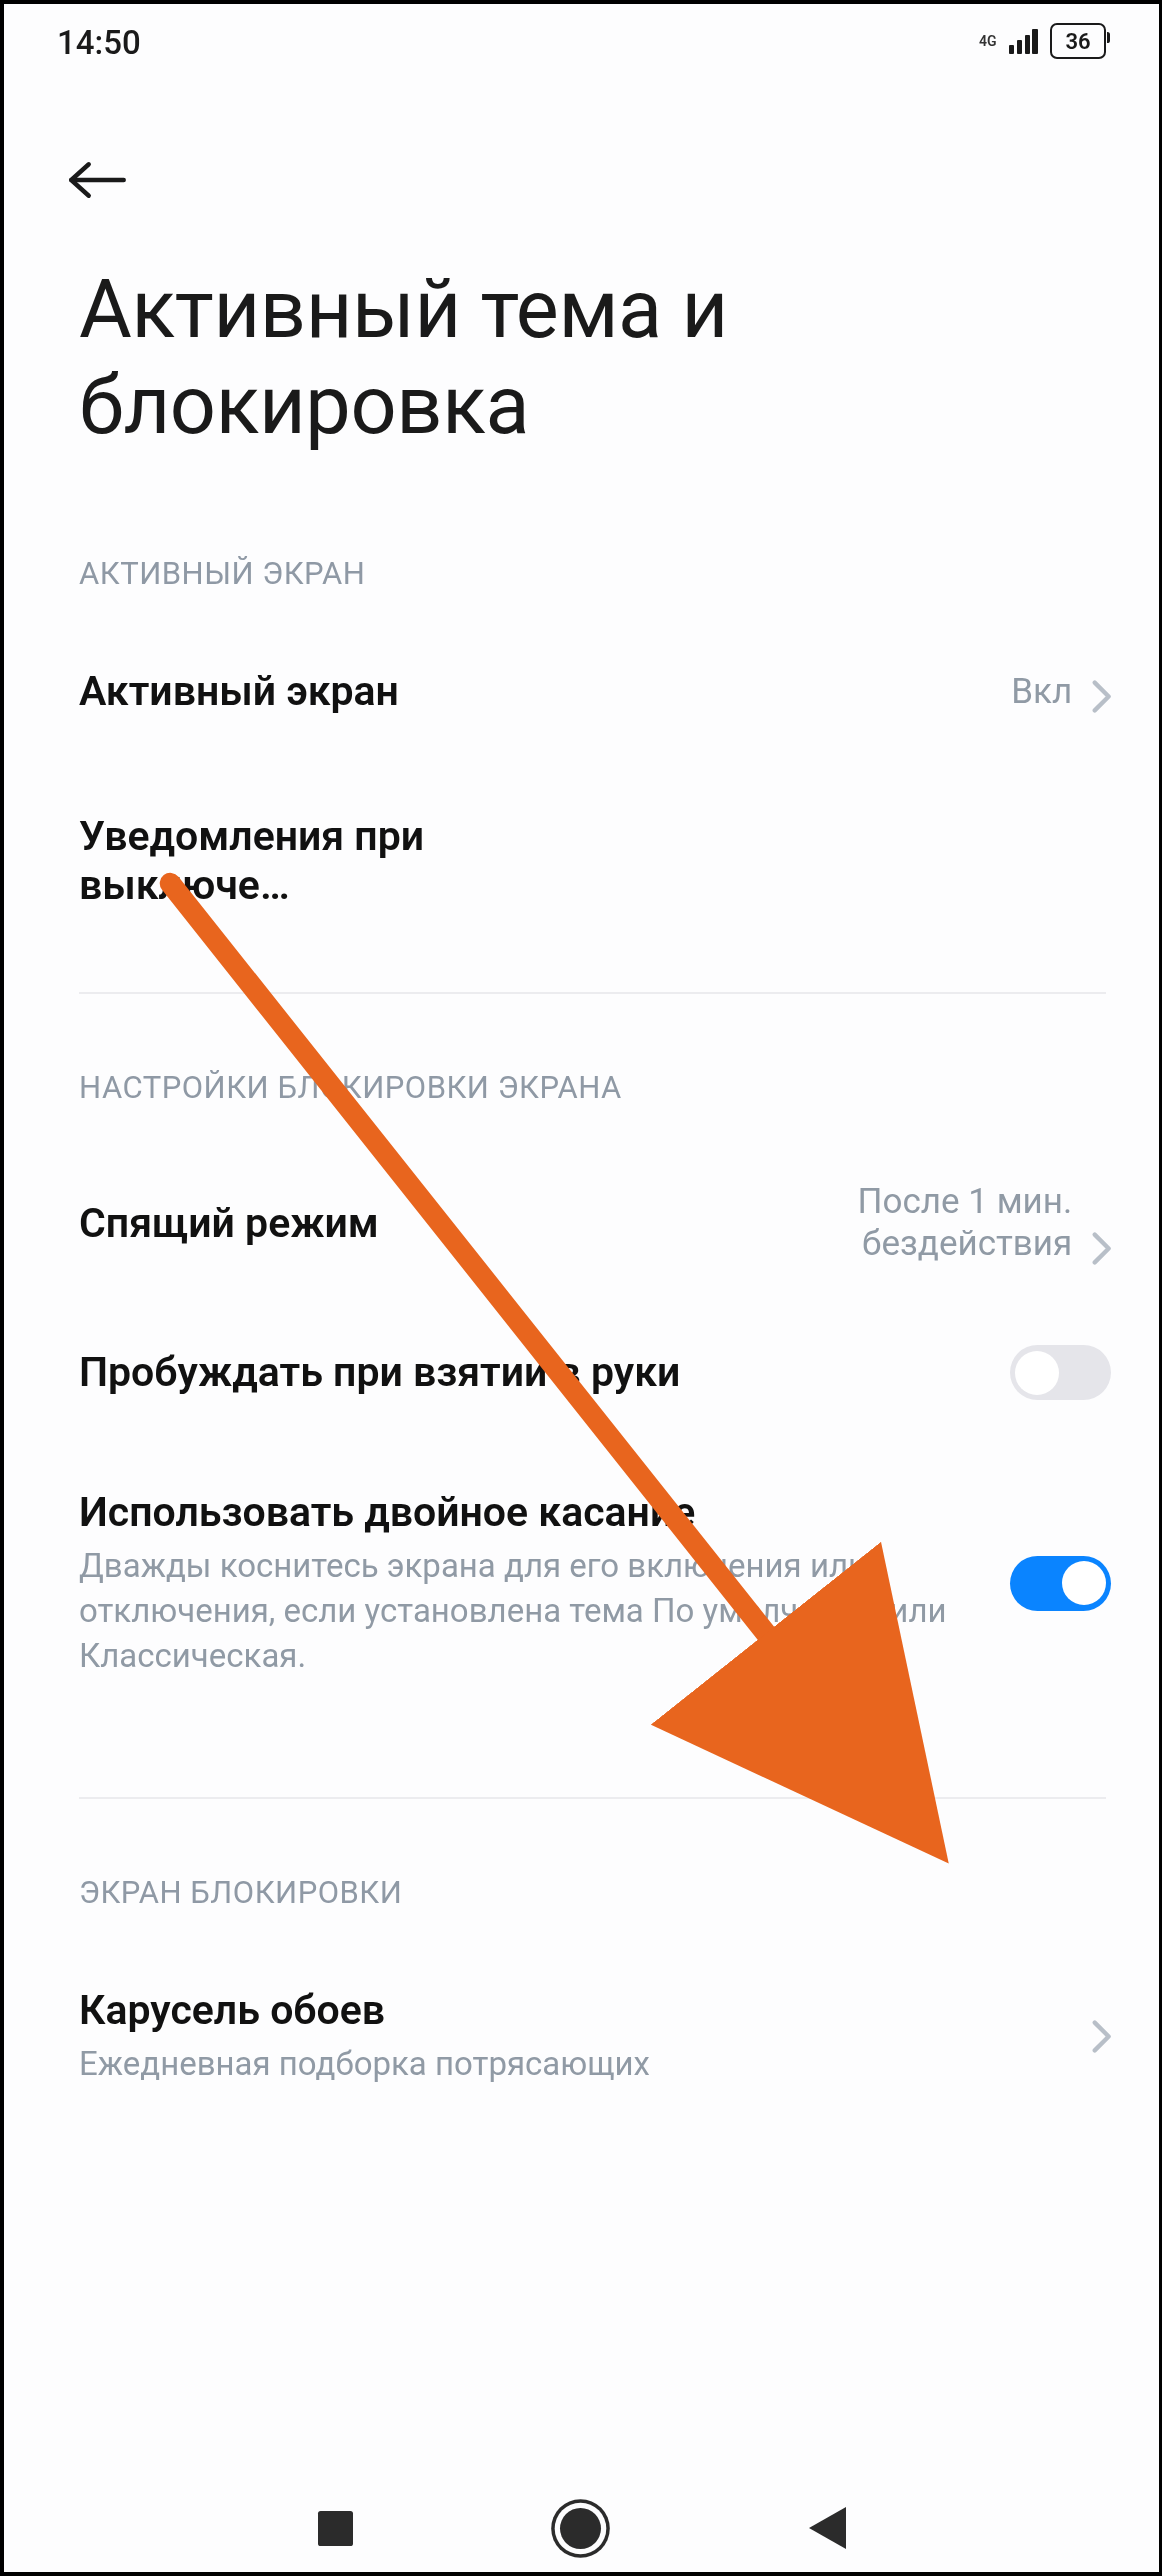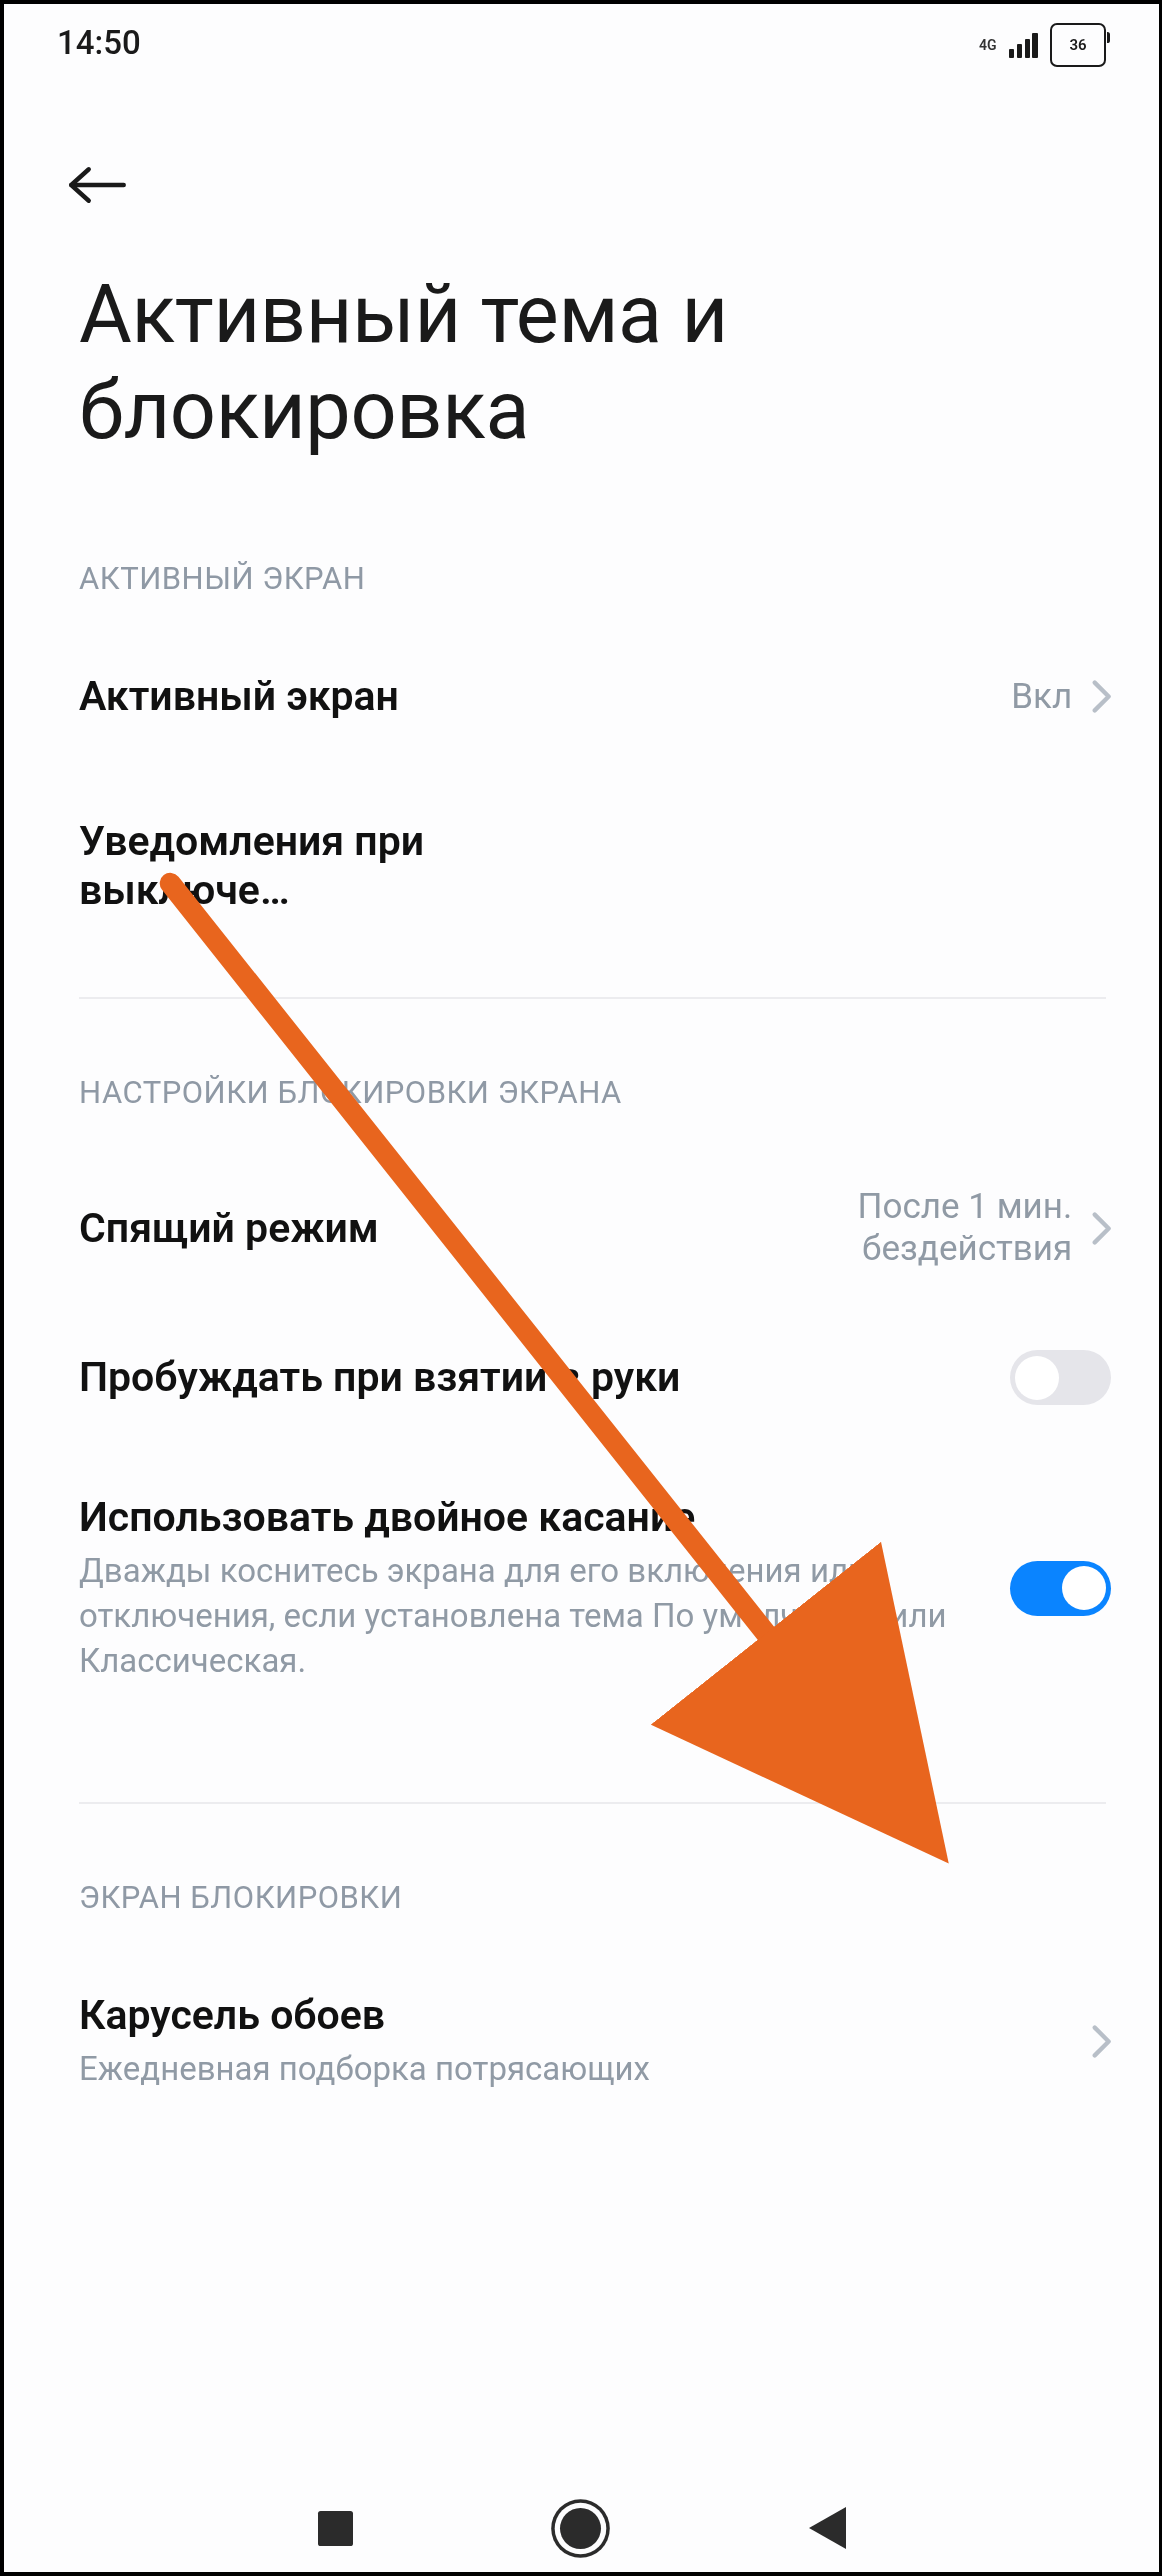--- a/index.html
+++ b/index.html
@@ -41,28 +41,28 @@
       width: 5.3px;
       background: #1a1a1a;
       border-radius: 0.9px;
     }
     .signal-bars span:nth-child(1){height:8.8px;}
     .signal-bars span:nth-child(2){height:14px;}
     .signal-bars span:nth-child(3){height:19.4px;}
     .signal-bars span:nth-child(4){height:25px;}
     .battery {
       width: 56px;
-      height: 44px;
+      height: 36px;
       border: 2.6px solid #1a1a1a;
       border-radius: 7px;
       position: relative;
       display: flex;
       align-items: center;
       justify-content: center;
-      font-size: 15px;
+      font-size: 22px;
       font-weight: 600;
     }
     .battery::after {
       content: "";
       position: absolute;
       right: -6.2px;
       top: 7px;
       width: 3.5px;
       height: 10.6px;
       background: #1a1a1a;
@@ -105,21 +105,21 @@
       line-height: 1.2;
     }
     .row-desc {
       font-size: 33px;
       color: #909aa5;
       line-height: 1.35;
       margin-top: 7px;
     }
     .row-right {
       display: flex;
-      align-items: center;
+      align-items: flex-end;
       gap: 19.4px;
     }
     .row-value {
       font-size: 35px;
       color: #909aa5;
       text-align: right;
       line-height: 1.2;
       max-width: 379px;
     }
     .chevron svg { display:block; }

